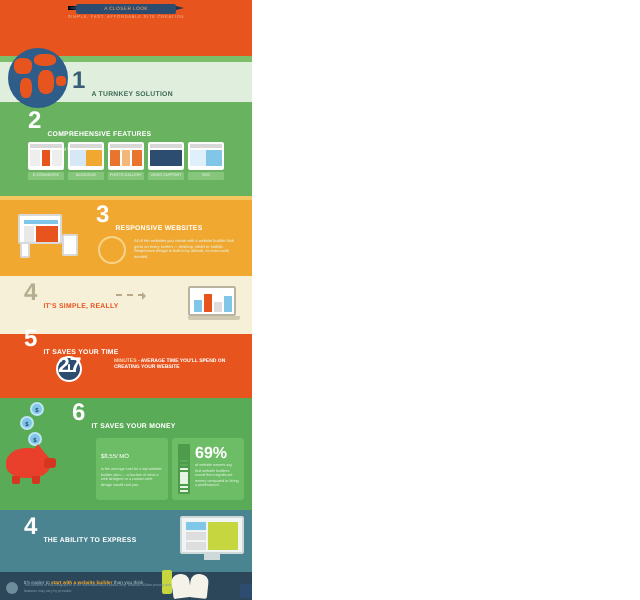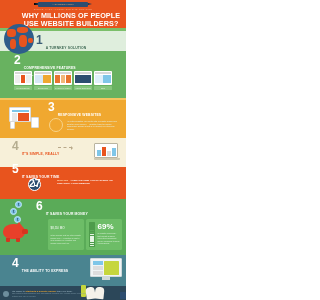--- a/index.html
+++ b/index.html
@@ -387,21 +387,20 @@
 </head>
 <body>
 
 <div id="infographic">
 
   <div class="header">
     <div class="ribbon">
       <span class="ribbon-text">A CLOSER LOOK</span>
     </div>
     <div class="header-sub">SIMPLE, FAST, AFFORDABLE SITE CREATION</div>
-    <div class="header-title">WHY MILLIONS OF PEOPLE USE WEBSITE BUILDERS?</div>
   </div>
 
   <div class="globe">
     <i class="g1"></i>
       <i class="g2"></i>
       <i class="g3"></i>
       <i class="g4"></i>
       <i class="g5"></i>
   </div>
 

